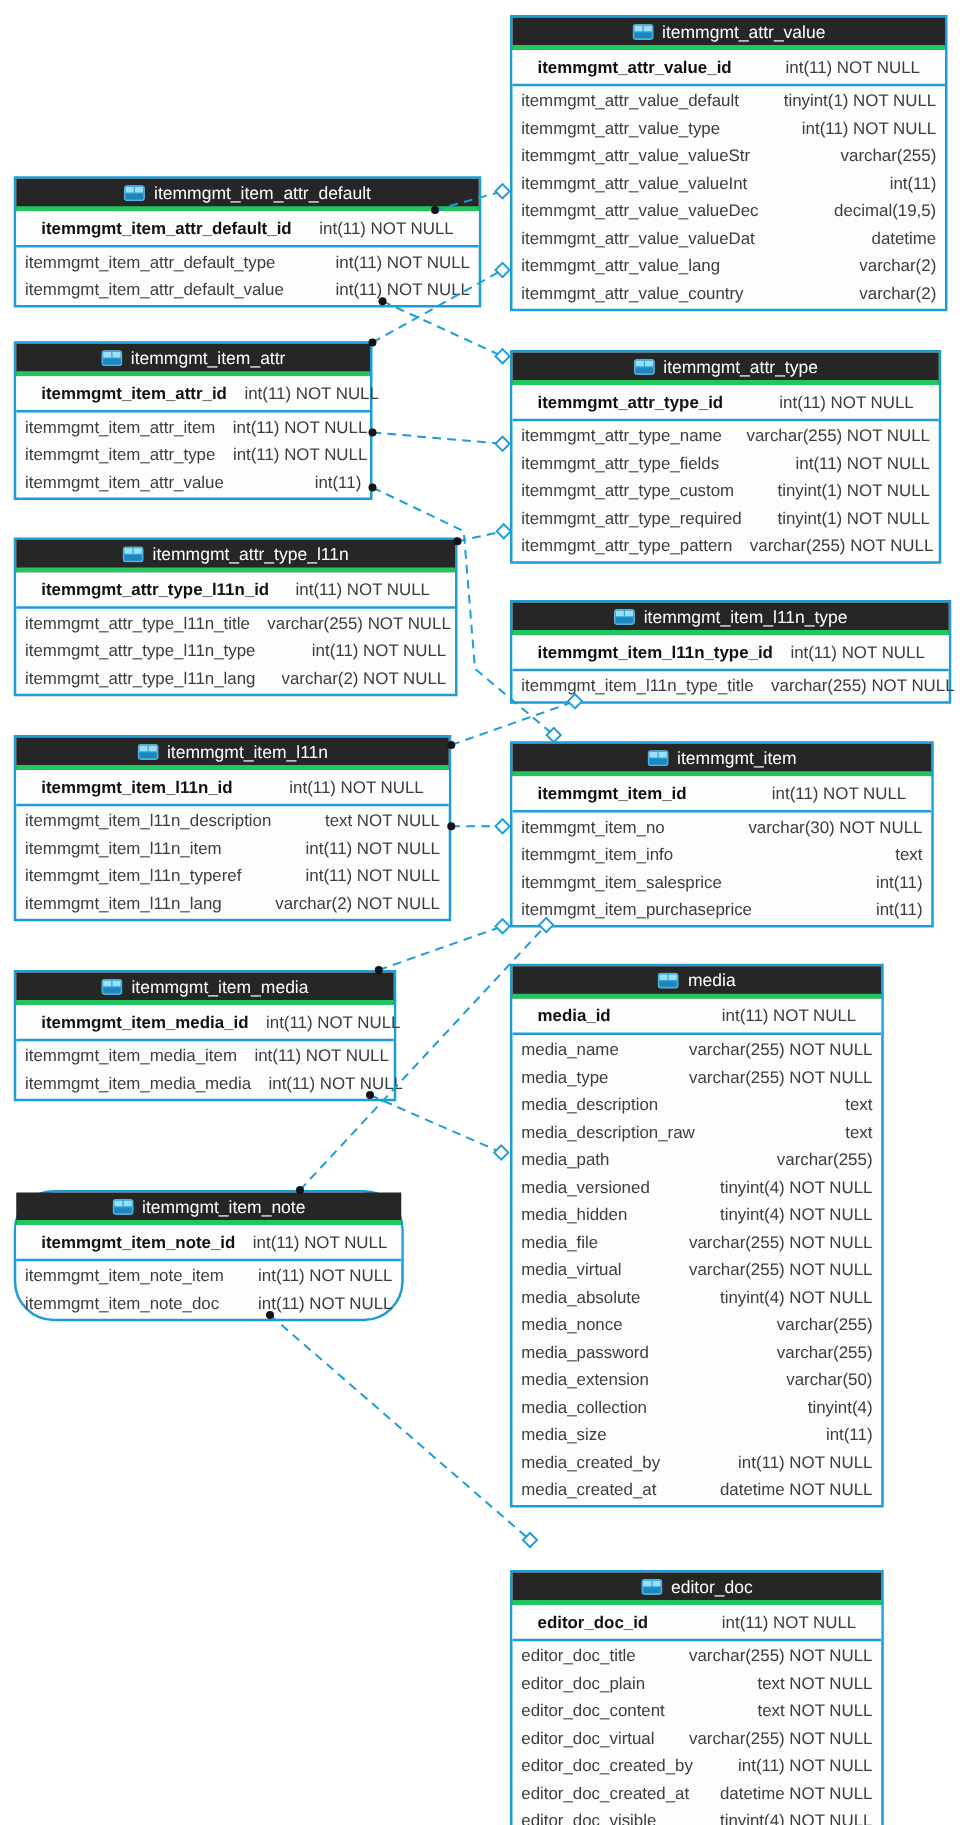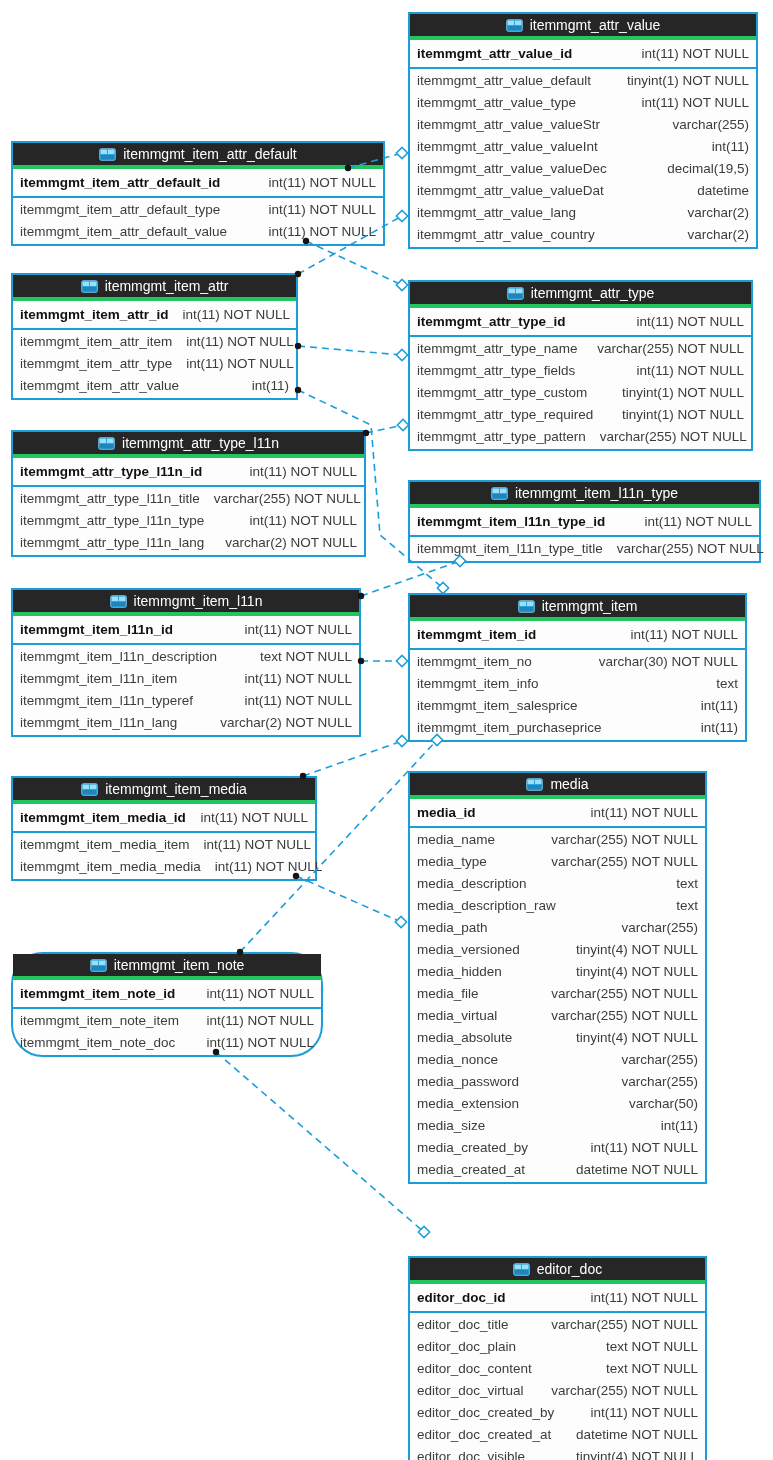--- a/index.html
+++ b/index.html
@@ -14,21 +14,21 @@
   }
   .t-header{
     background:#262626;color:#ffffff;height:26px;line-height:26px;
     display:flex;align-items:center;justify-content:center;gap:7px;
     font-size:14px;white-space:nowrap;border-bottom:4px solid #22c55e;
     box-sizing:border-box;
   }
   .t-icon{display:inline-flex;flex:0 0 auto;}
   .t-pk{
     display:flex;justify-content:space-between;align-items:center;
-    height:29px;padding:0 7px;border-bottom:2px solid #1a9dd9;
+    height:29px;padding:0 20px;border-bottom:2px solid #1a9dd9;
     box-sizing:border-box;font-size:13.5px;background:#fdfdfd;white-space:nowrap;
   }
   .t-pk .c-name{font-weight:bold;color:#111111;}
   .t-body{padding:1px 0;}
   .t-row{
     display:flex;justify-content:space-between;align-items:center;
     height:22px;line-height:22px;padding:0 7px;font-size:13.5px;white-space:nowrap;
   }
   .c-name{color:#3c3c3c;}
   .c-type{color:#3c3c3c;margin-left:14px;text-align:right;}
@@ -437,20 +437,24 @@
   </div>
         <div class="t-row">
     <span class="c-name">media_password</span>
     <span class="c-type">varchar(255)</span>
   </div>
         <div class="t-row">
     <span class="c-name">media_extension</span>
     <span class="c-type">varchar(50)</span>
   </div>
         <div class="t-row">
+    <span class="c-name">media_collection</span>
+    <span class="c-type">tinyint(4)</span>
+  </div>
+        <div class="t-row">
     <span class="c-name">media_size</span>
     <span class="c-type">int(11)</span>
   </div>
         <div class="t-row">
     <span class="c-name">media_created_by</span>
     <span class="c-type">int(11) NOT NULL</span>
   </div>
         <div class="t-row">
     <span class="c-name">media_created_at</span>
     <span class="c-type">datetime NOT NULL</span>

